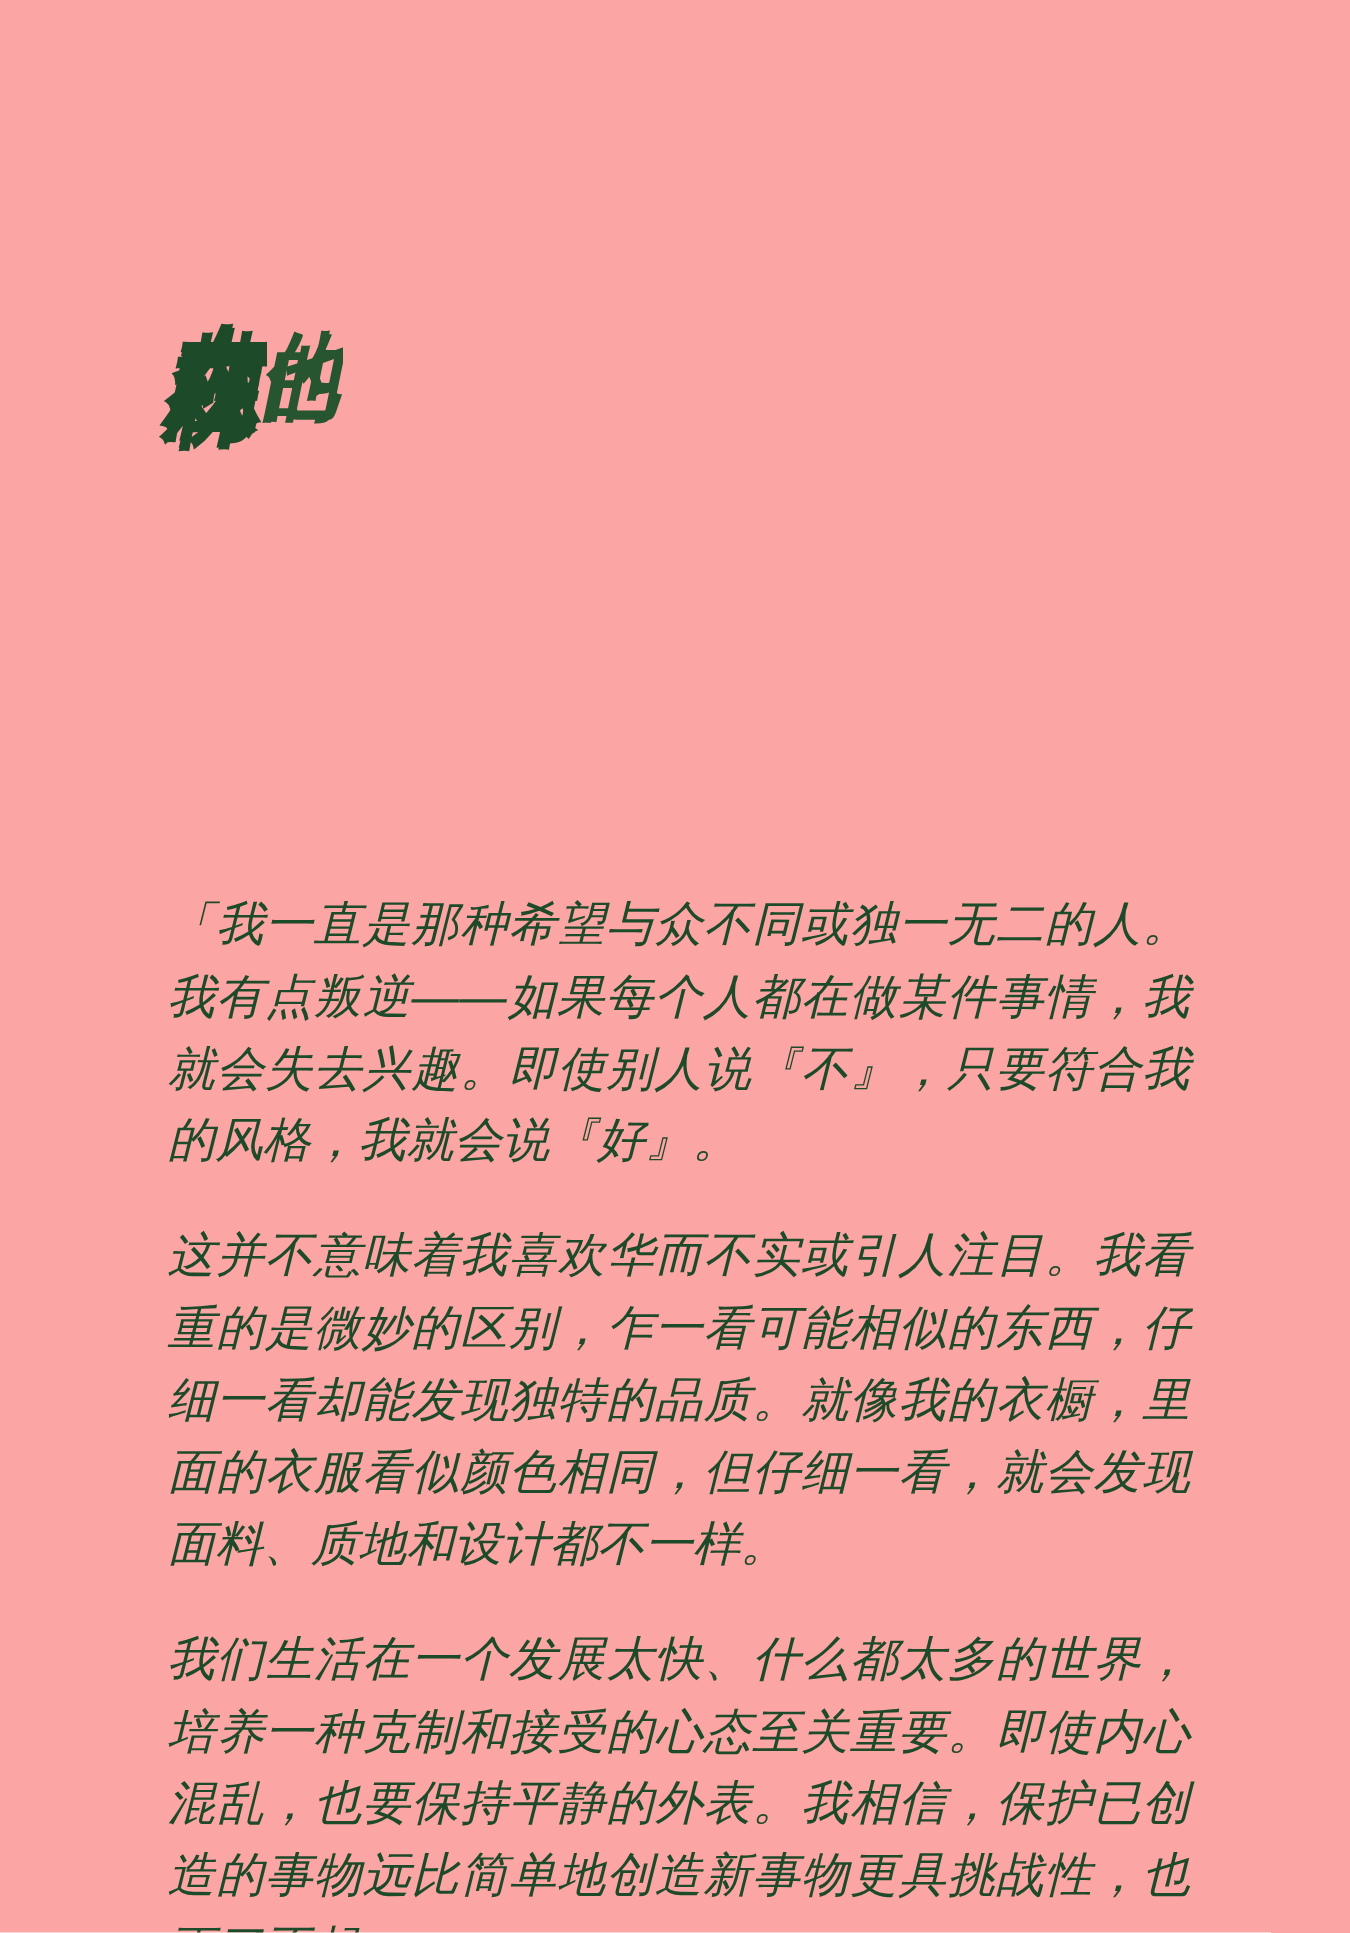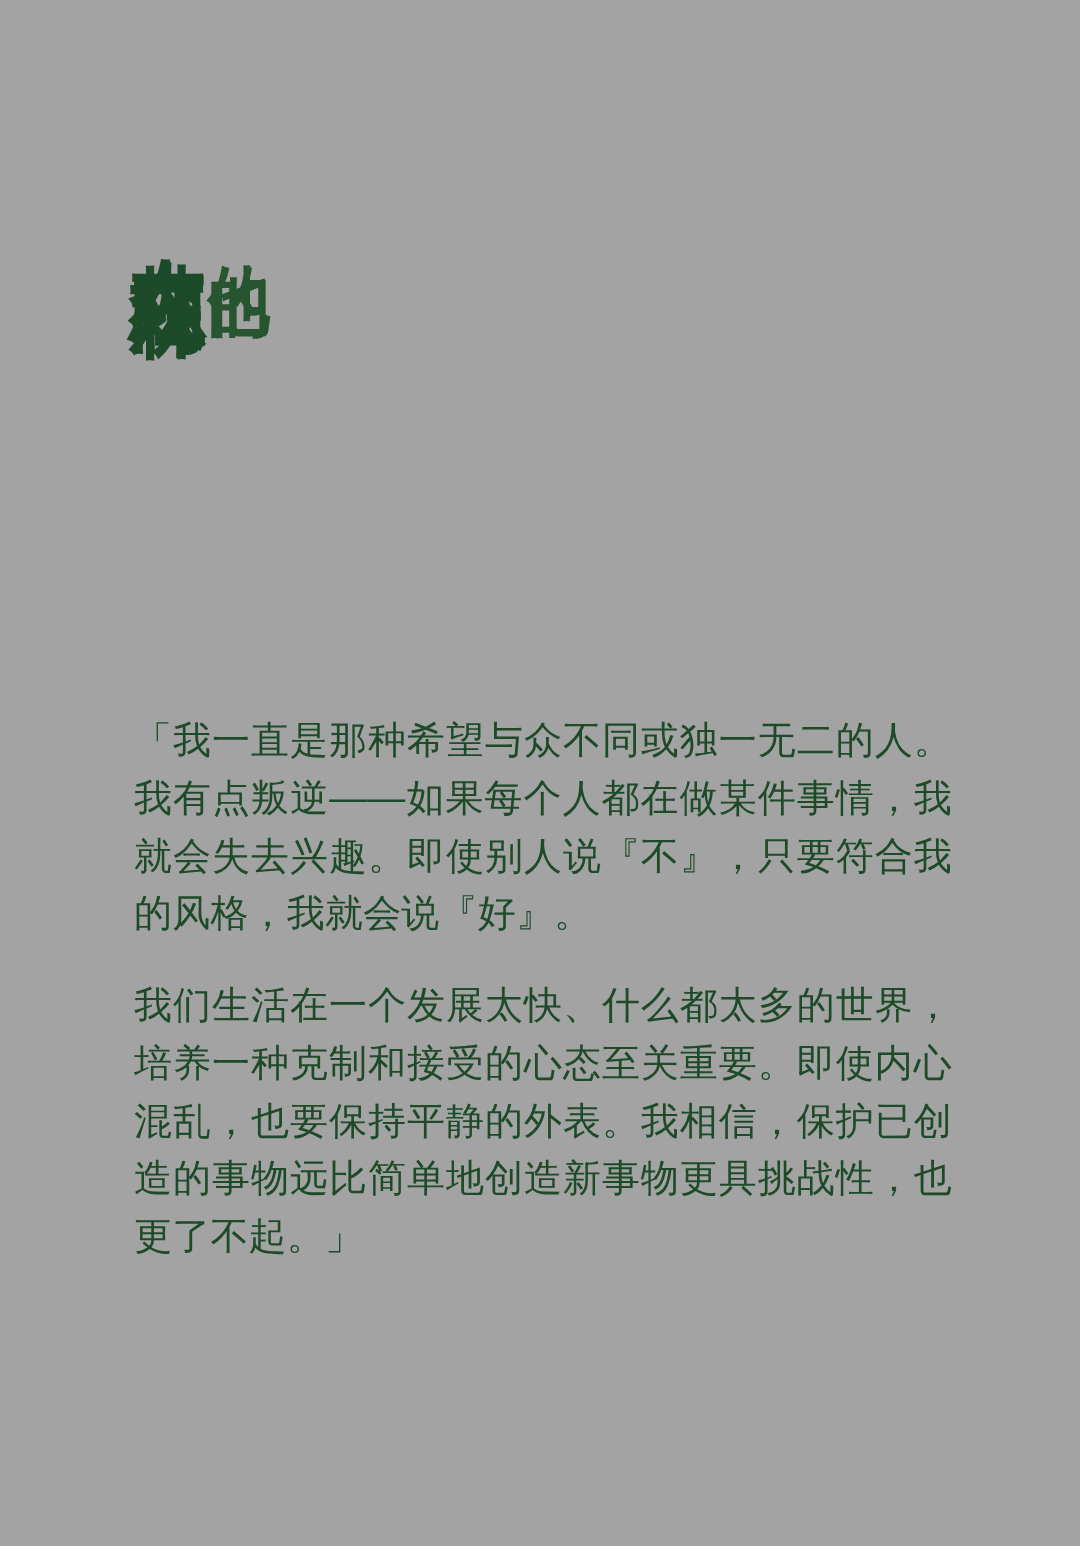--- a/index.html
+++ b/index.html
@@ -11,21 +11,22 @@
     width: 1080px;
     height: 1546px;
     position: relative;
     font-family: "Liberation Sans", sans-serif;
     background: #fdfdfb;
     overflow: hidden;
   }
   .page {
     position: absolute;
     inset: 0;
-    background: #a3a3a3;
+    background: #fca5a5;
+    font-style: italic;
   }
 
   
   .title-block {
     position: absolute;
     left: 134px;
     top: 178px;
     display: flex;
     flex-direction: row;
     align-items: flex-start;
@@ -85,16 +86,17 @@
 
 <div class="page">
 
   <div class="title-block">
     <div class="title-col primary">内在森林</div>
     <div class="title-col secondary">他的</div>
   </div>
 
   <div class="body-text">
     <p class="para first">「我一直是那种希望与众不同或独一无二的人。我有点叛逆——如果每个人都在做某件事情，我就会失去兴趣。即使别人说『不』，只要符合我的风格，我就会说『好』。</p>
+    <p class="para">这并不意味着我喜欢华而不实或引人注目。我看重的是微妙的区别，乍一看可能相似的东西，仔细一看却能发现独特的品质。就像我的衣橱，里面的衣服看似颜色相同，但仔细一看，就会发现面料、质地和设计都不一样。</p>
     <p class="para">我们生活在一个发展太快、什么都太多的世界，培养一种克制和接受的心态至关重要。即使内心混乱，也要保持平静的外表。我相信，保护已创造的事物远比简单地创造新事物更具挑战性，也更了不起。」</p>
   </div>
 
 </div>
 
 </body></html>

